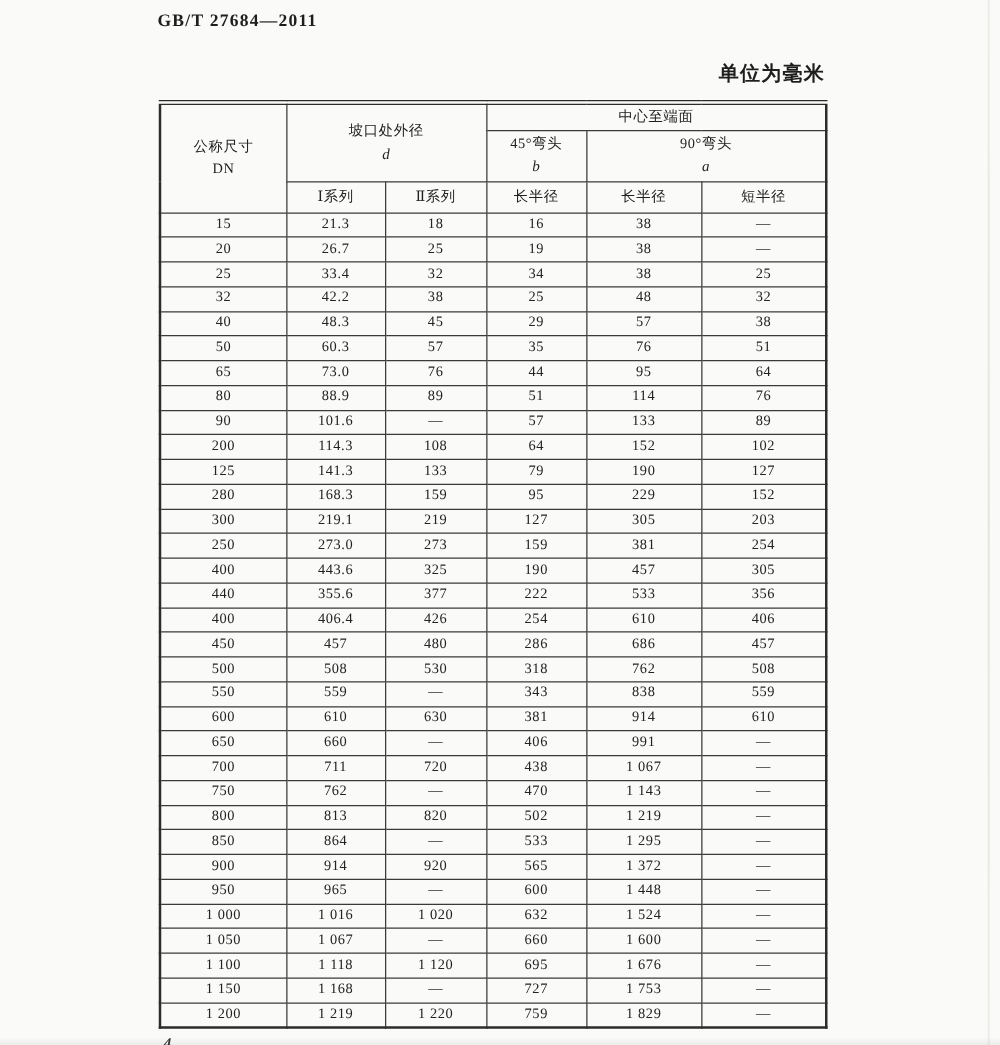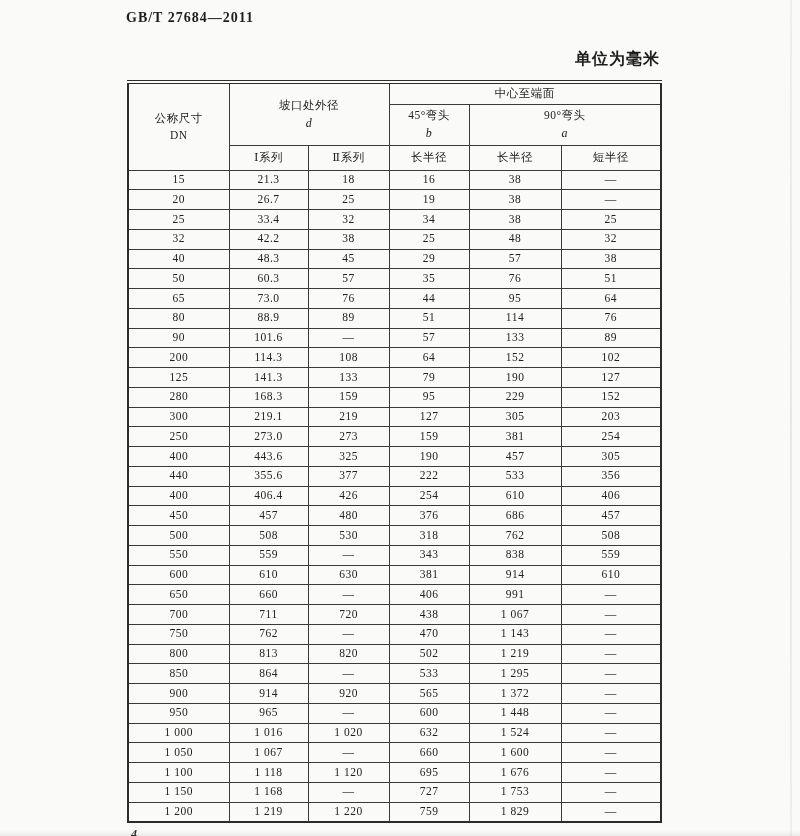--- a/index.html
+++ b/index.html
@@ -253,21 +253,21 @@
         <td>406.4</td>
         <td>426</td>
         <td>254</td>
         <td>610</td>
         <td>406</td>
       </tr>
       <tr class="data-row">
         <td>450</td>
         <td>457</td>
         <td>480</td>
-        <td>376</td>
+        <td>286</td>
         <td>686</td>
         <td>457</td>
       </tr>
       <tr class="data-row">
         <td>500</td>
         <td>508</td>
         <td>530</td>
         <td>318</td>
         <td>762</td>
         <td>508</td>

